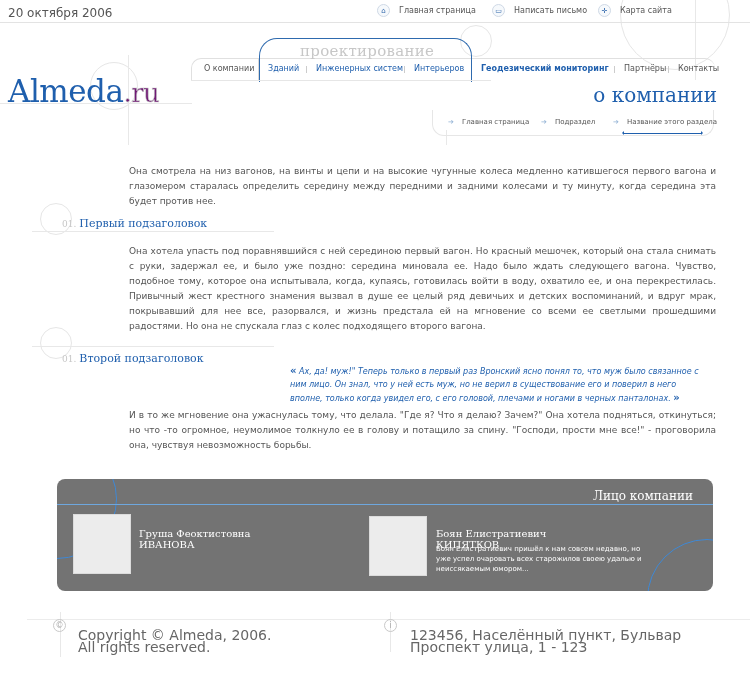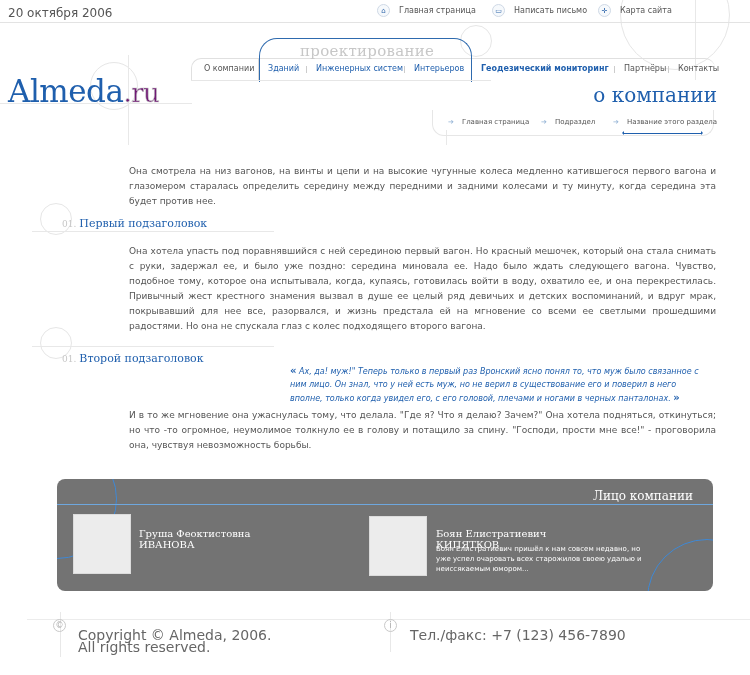--- a/index.html
+++ b/index.html
@@ -170,14 +170,14 @@
 <div class="footer-line"></div>
 <div class="deco vline" style="left:60px;top:612px;height:45px;"></div>
 <div class="deco vline" style="left:390px;top:612px;height:40px;"></div>
 <div class="foot-ic" style="left:53px;top:619px;">©</div>
 <div class="foot-text" style="left:78px;top:629px;">
   <div>Copyright © Almeda, 2006.</div>
   <div>All rights reserved.</div>
 </div>
 <div class="foot-ic" style="left:384px;top:619px;">i</div>
 <div class="foot-text" style="left:410px;top:629px;">
-  <div>Тел./факс: +7 (123) 456-7890</div>
+  <div>123456, Населённый пункт, Бульвар Проспект улица, 1 - 123</div>
 </div>
 
 </body></html>

